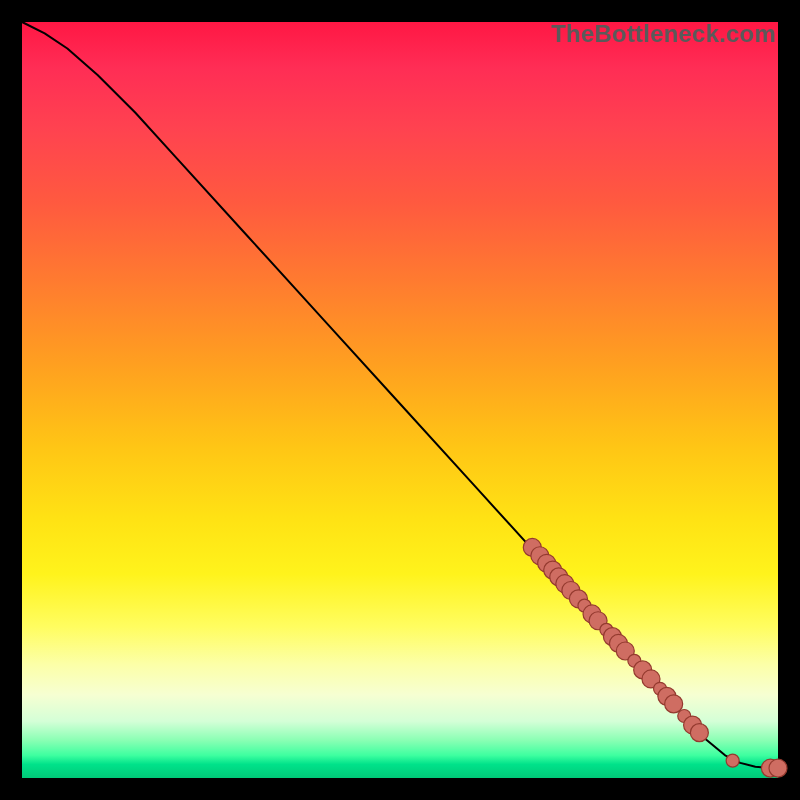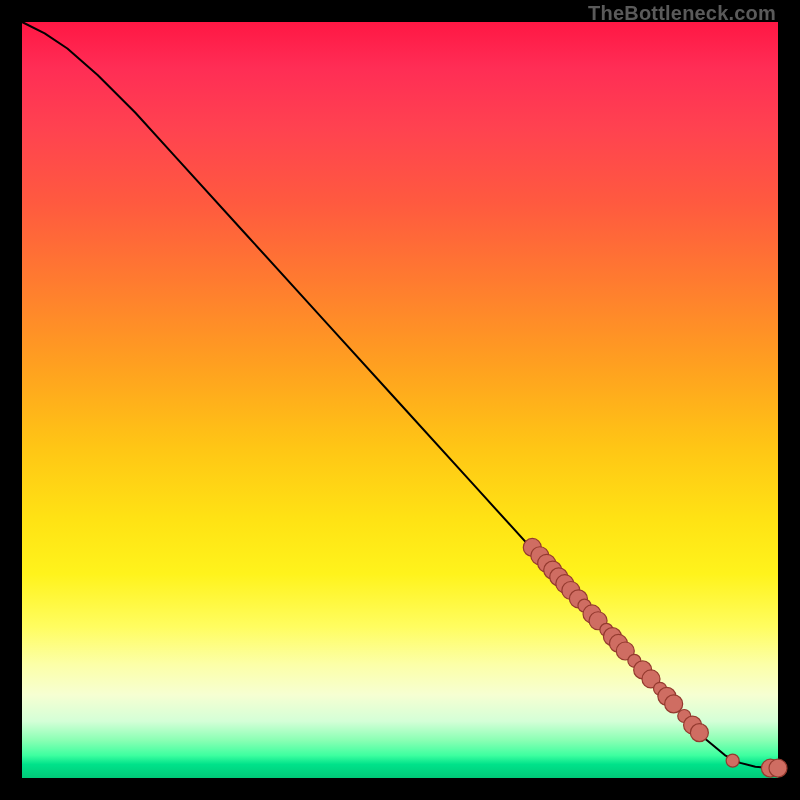--- a/index.html
+++ b/index.html
@@ -40,23 +40,23 @@
       #f6ffd2 89%,
       #d4ffd7 92.5%,
       #8affb4 95%,
       #3effa0 97%,
       #00e28a 98.2%,
       #00c978 100%
     );
   }
   .watermark {
     position: absolute;
-    top: 2px;
+    top: 20px;
     right: 24px;
-    font-size: 20px;
+    font-size: 24px;
     font-weight: 600;
     color: #5a5a5a;
     letter-spacing: 0.2px;
   }
   svg.overlay {
     position: absolute;
     left: 0;
     top: 0;
     width: 756px;
     height: 756px;

